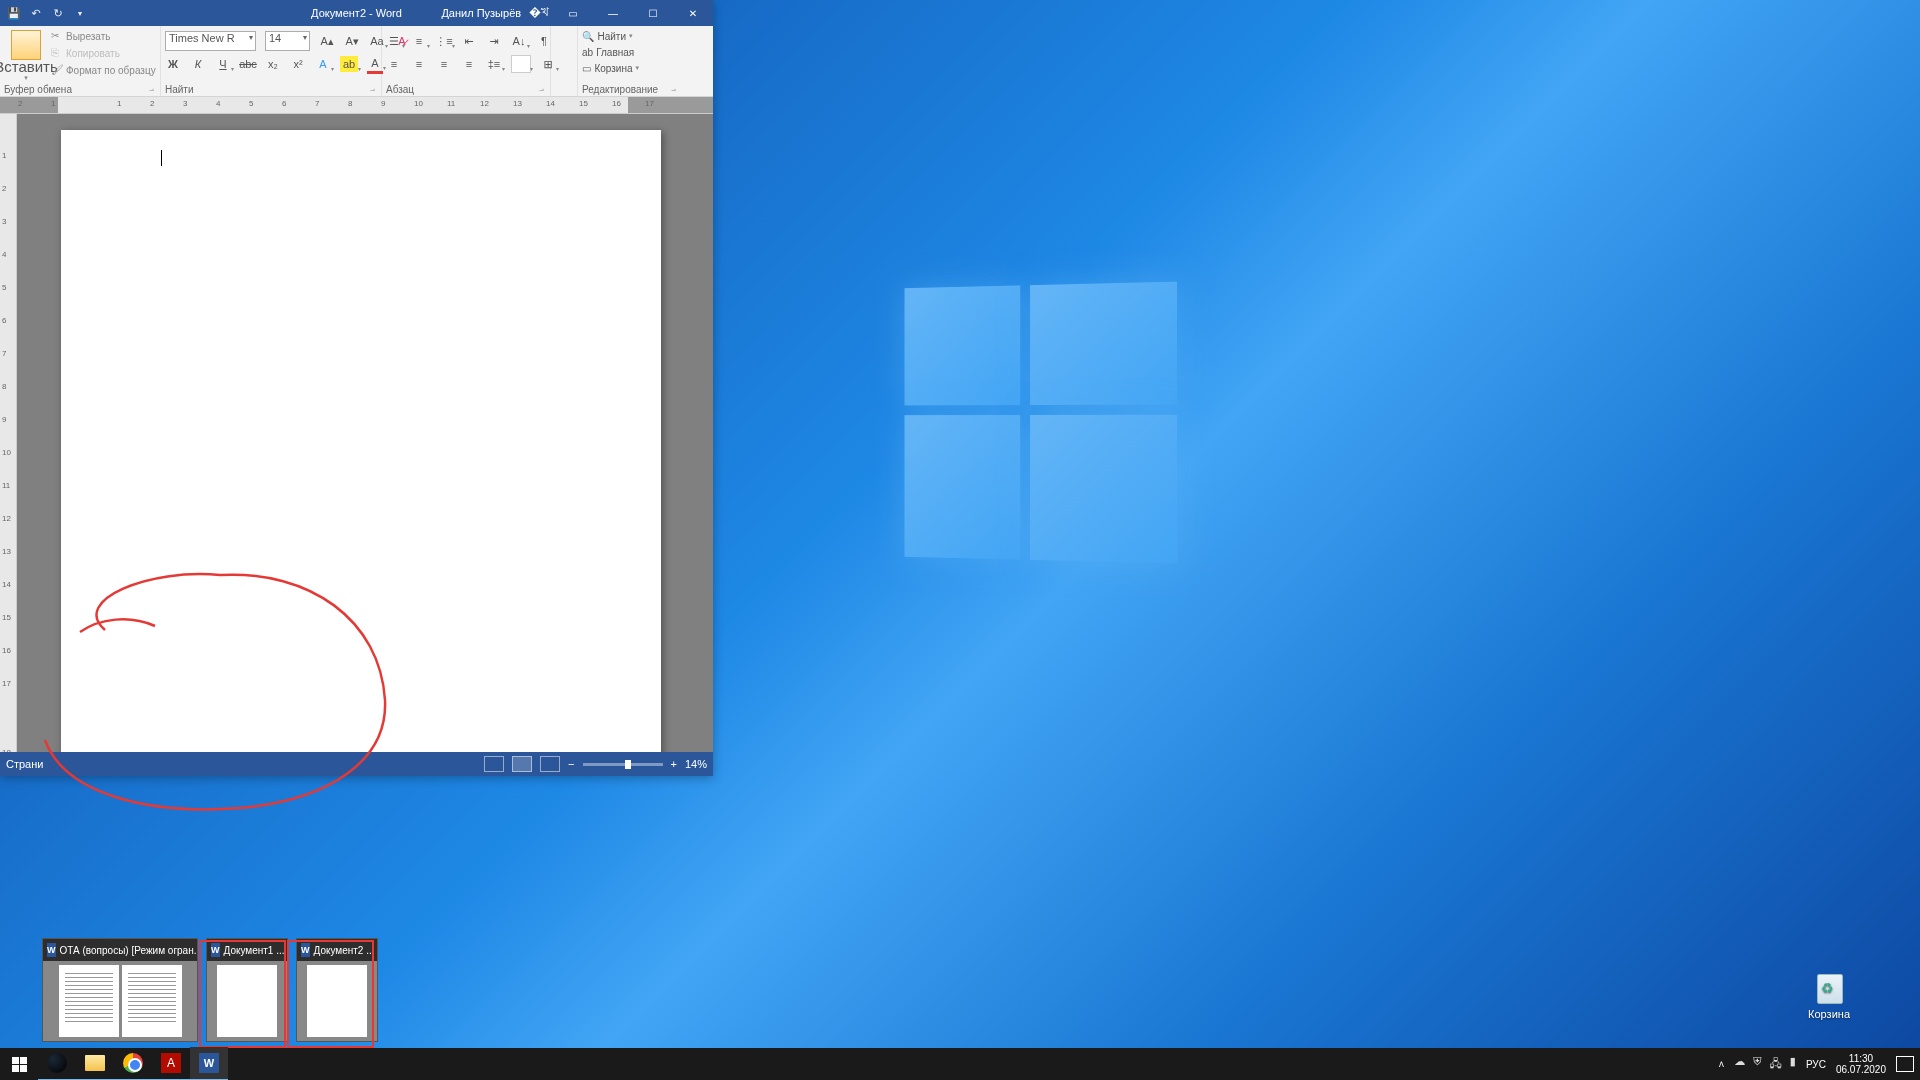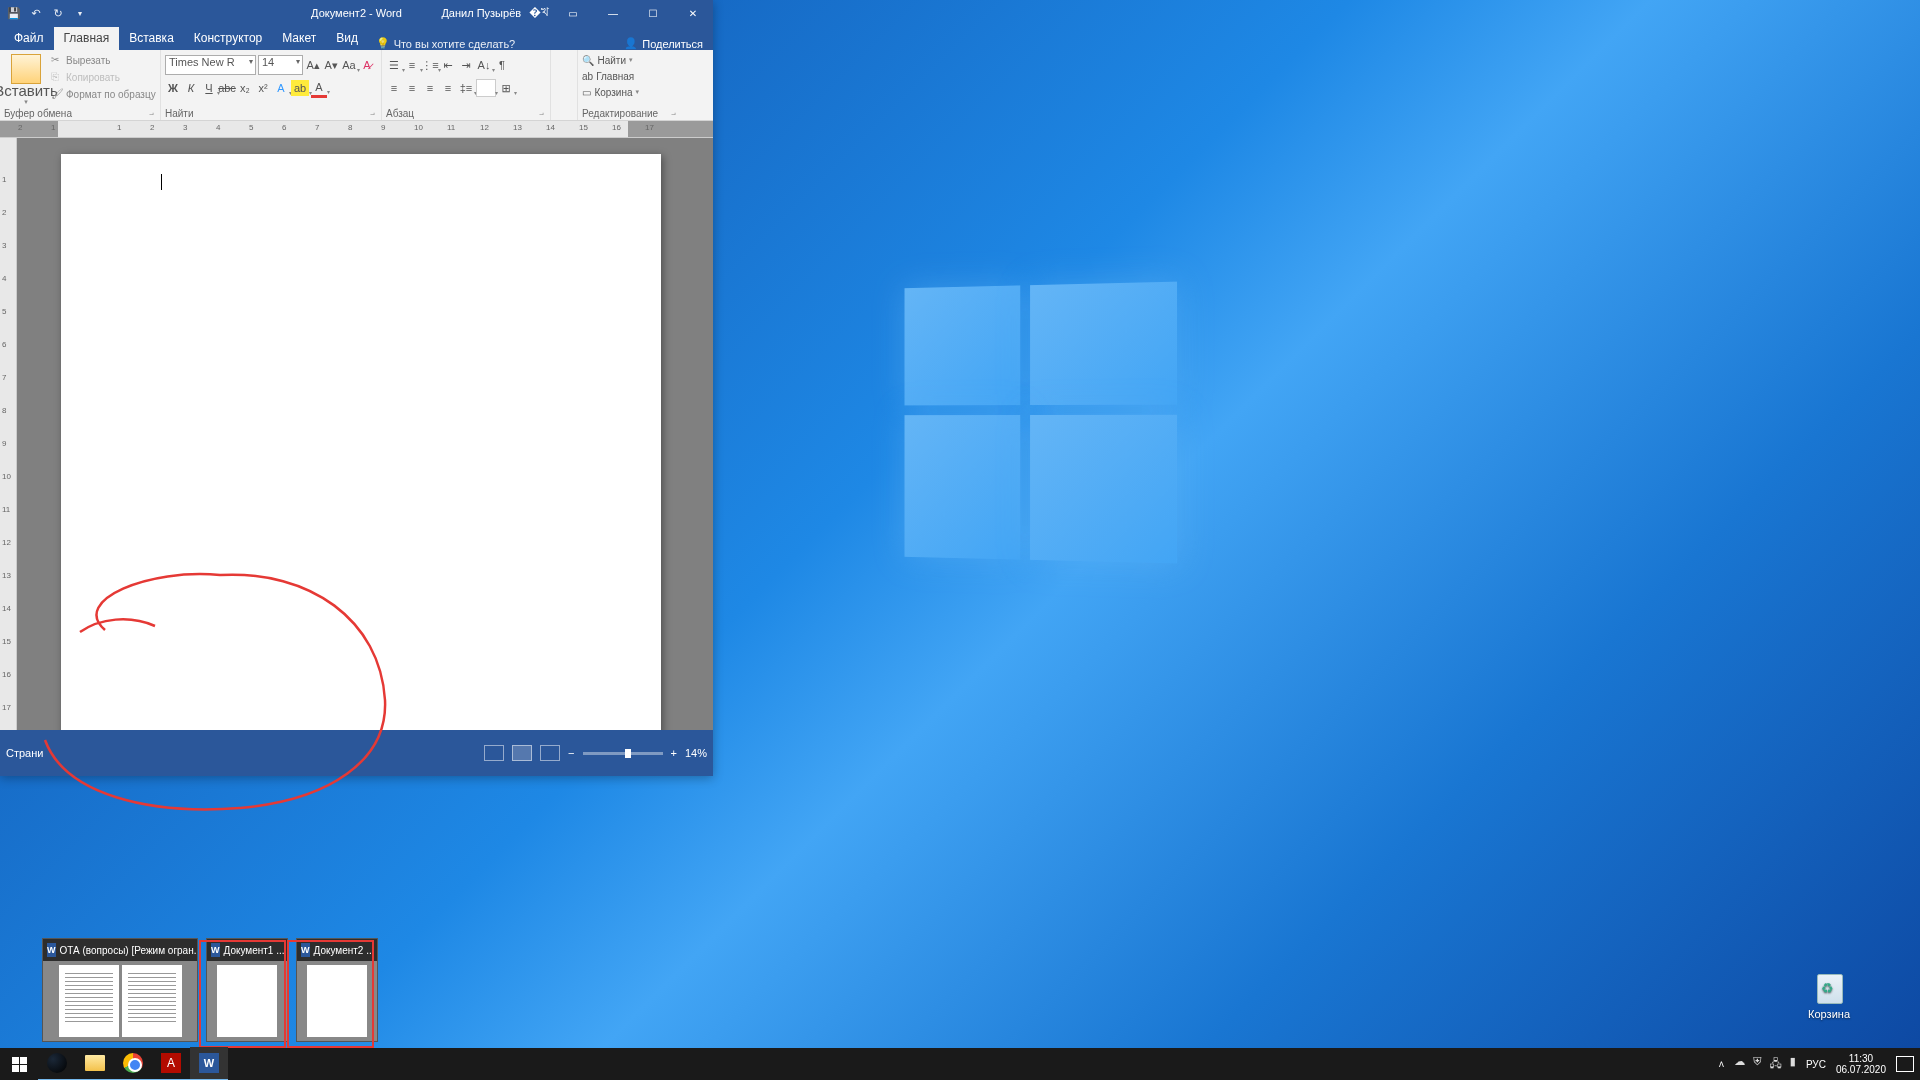--- a/index.html
+++ b/index.html
@@ -21,35 +21,35 @@
 .group-label{font-size:10px;padding-bottom:1px;color:#666;position:relative}
 .group-label::after{content:"⌐";position:absolute;right:2px;bottom:1px;font-size:8px;color:#888;transform:rotate(180deg)}
 .big-btn{display:flex;flex-direction:column;align-items:center;width:44px;padding-top:2px;gap:2px}
 .big-btn .ic{width:28px;height:28px;background:#fff;border:1px solid #ccc;position:relative}
 .big-btn .lbl{font-size:15px;line-height:10px}
 .small-btns{display:flex;flex-direction:column;gap:1px;font-size:10px;color:#888}
 .small-btns div{display:flex;align-items:center;gap:3px;height:16px;white-space:nowrap}
 .small-btns .ic{width:12px;height:12px;display:inline-block}
 .font-select{border:1px solid #adadad;background:#fff;height:18px;font-size:11px;padding:0 14px 0 3px;position:relative}
 .font-select::after{content:"▾";position:absolute;right:2px;top:1px;font-size:8px;color:#666}
-.ribbon-row{display:flex;gap:2px;align-items:center;height:20px}
+.ribbon-row{display:flex;gap:9px;align-items:center;height:20px}
 .rb{width:16px;height:16px;display:flex;align-items:center;justify-content:center;font-size:11px;color:#555;position:relative}
 .rb.dd::after{content:"▾";font-size:6px;color:#888;position:absolute;right:-3px;bottom:0}
 .editing-col{display:flex;flex-direction:column;gap:0;font-size:10px}
 .editing-col div{display:flex;align-items:center;gap:3px;height:16px;white-space:nowrap}
 .ruler-h{height:16px;background:#e8e8e8;border-bottom:1px solid #ccc;position:relative;overflow:hidden;font-size:8px;color:#666}
 .ruler-h .shade{position:absolute;top:0;height:100%;background:#9a9a9a}
 .ruler-h .tick{position:absolute;top:2px;font-size:8px}
 .doc-area{flex:1;background:#808080;display:flex;position:relative;overflow:hidden}
 .ruler-v{width:16px;background:#e8e8e8;border-right:1px solid #ccc;position:relative;font-size:8px;color:#666}
 .ruler-v .vtick{position:absolute;left:2px;font-size:8px}
 .page-viewport{flex:1;position:relative}
 .page{position:absolute;left:44px;top:16px;width:600px;height:820px;background:#fff;box-shadow:2px 2px 8px rgba(0,0,0,.4)}
 .cursor{position:absolute;left:100px;top:20px;width:1px;height:16px;background:#000}
-.statusbar{height:20px;background:#2b579a;color:#fff;font-size:11px;display:flex;align-items:center;padding:13px 6px}
+.statusbar{height:20px;background:#2b579a;color:#fff;font-size:11px;display:flex;align-items:center;padding:2px 6px}
 .statusbar .sb-right{margin-left:auto;display:flex;align-items:center;gap:8px}
 .view-btn{width:18px;height:14px;border:1px solid rgba(255,255,255,.5);display:inline-block}
 .zoom-slider{width:80px;height:3px;background:rgba(255,255,255,.4);position:relative}
 .zoom-slider::before{content:"";position:absolute;left:42px;top:-3px;width:6px;height:9px;background:#fff}
 .taskbar{position:absolute;left:0;bottom:0;width:100%;height:32px;background:#1a1a1a;display:flex;align-items:center}
 .tb-btn{width:38px;height:32px;display:flex;align-items:center;justify-content:center;color:#fff}
 .tb-btn.active{background:#333;border-bottom:2px solid #76b9ed}
 .tb-btn.running{border-bottom:2px solid #76b9ed}
 .tray{margin-left:auto;display:flex;align-items:center;color:#fff;font-size:10px;gap:10px;padding-right:6px}
 .tray-icons{display:flex;gap:8px;font-size:11px;opacity:.85}
@@ -100,36 +100,20 @@
     <div class="title-right">
       <span>Данил Пузырёв</span>
       <span style="font-size:12px">�খ</span>
       <span class="win-btn">▭</span>
       <span class="win-btn">—</span>
       <span class="win-btn">☐</span>
       <span class="win-btn">✕</span>
     </div>
   </div>
 
-  <div class="menubar">
-    <div class="tab">Файл</div>
-    <div class="tab active">Главная</div>
-    <div class="tab">Вставка</div>
-    <div class="tab">Конструктор</div>
-    <div class="tab">Макет</div>
-    <div class="tab">Вид</div>
-    <div class="tell-me">
-      <span>💡</span>
-      <span>Что вы хотите сделать?</span>
-    </div>
-    <div class="share">
-      <span>👤</span>
-      <span>Поделиться</span>
-    </div>
-  </div>
 
   <div class="ribbon">
 
     <div class="ribbon-group" style="width:152px">
       <div class="group-body">
         <div class="big-btn">
           <div class="ic" style="background:linear-gradient(#fff3d6,#ffd37a);border-color:#d9a33a"></div>
           <span class="lbl">Вставить</span>
           <span style="font-size:7px;color:#888">▾</span>
         </div>

